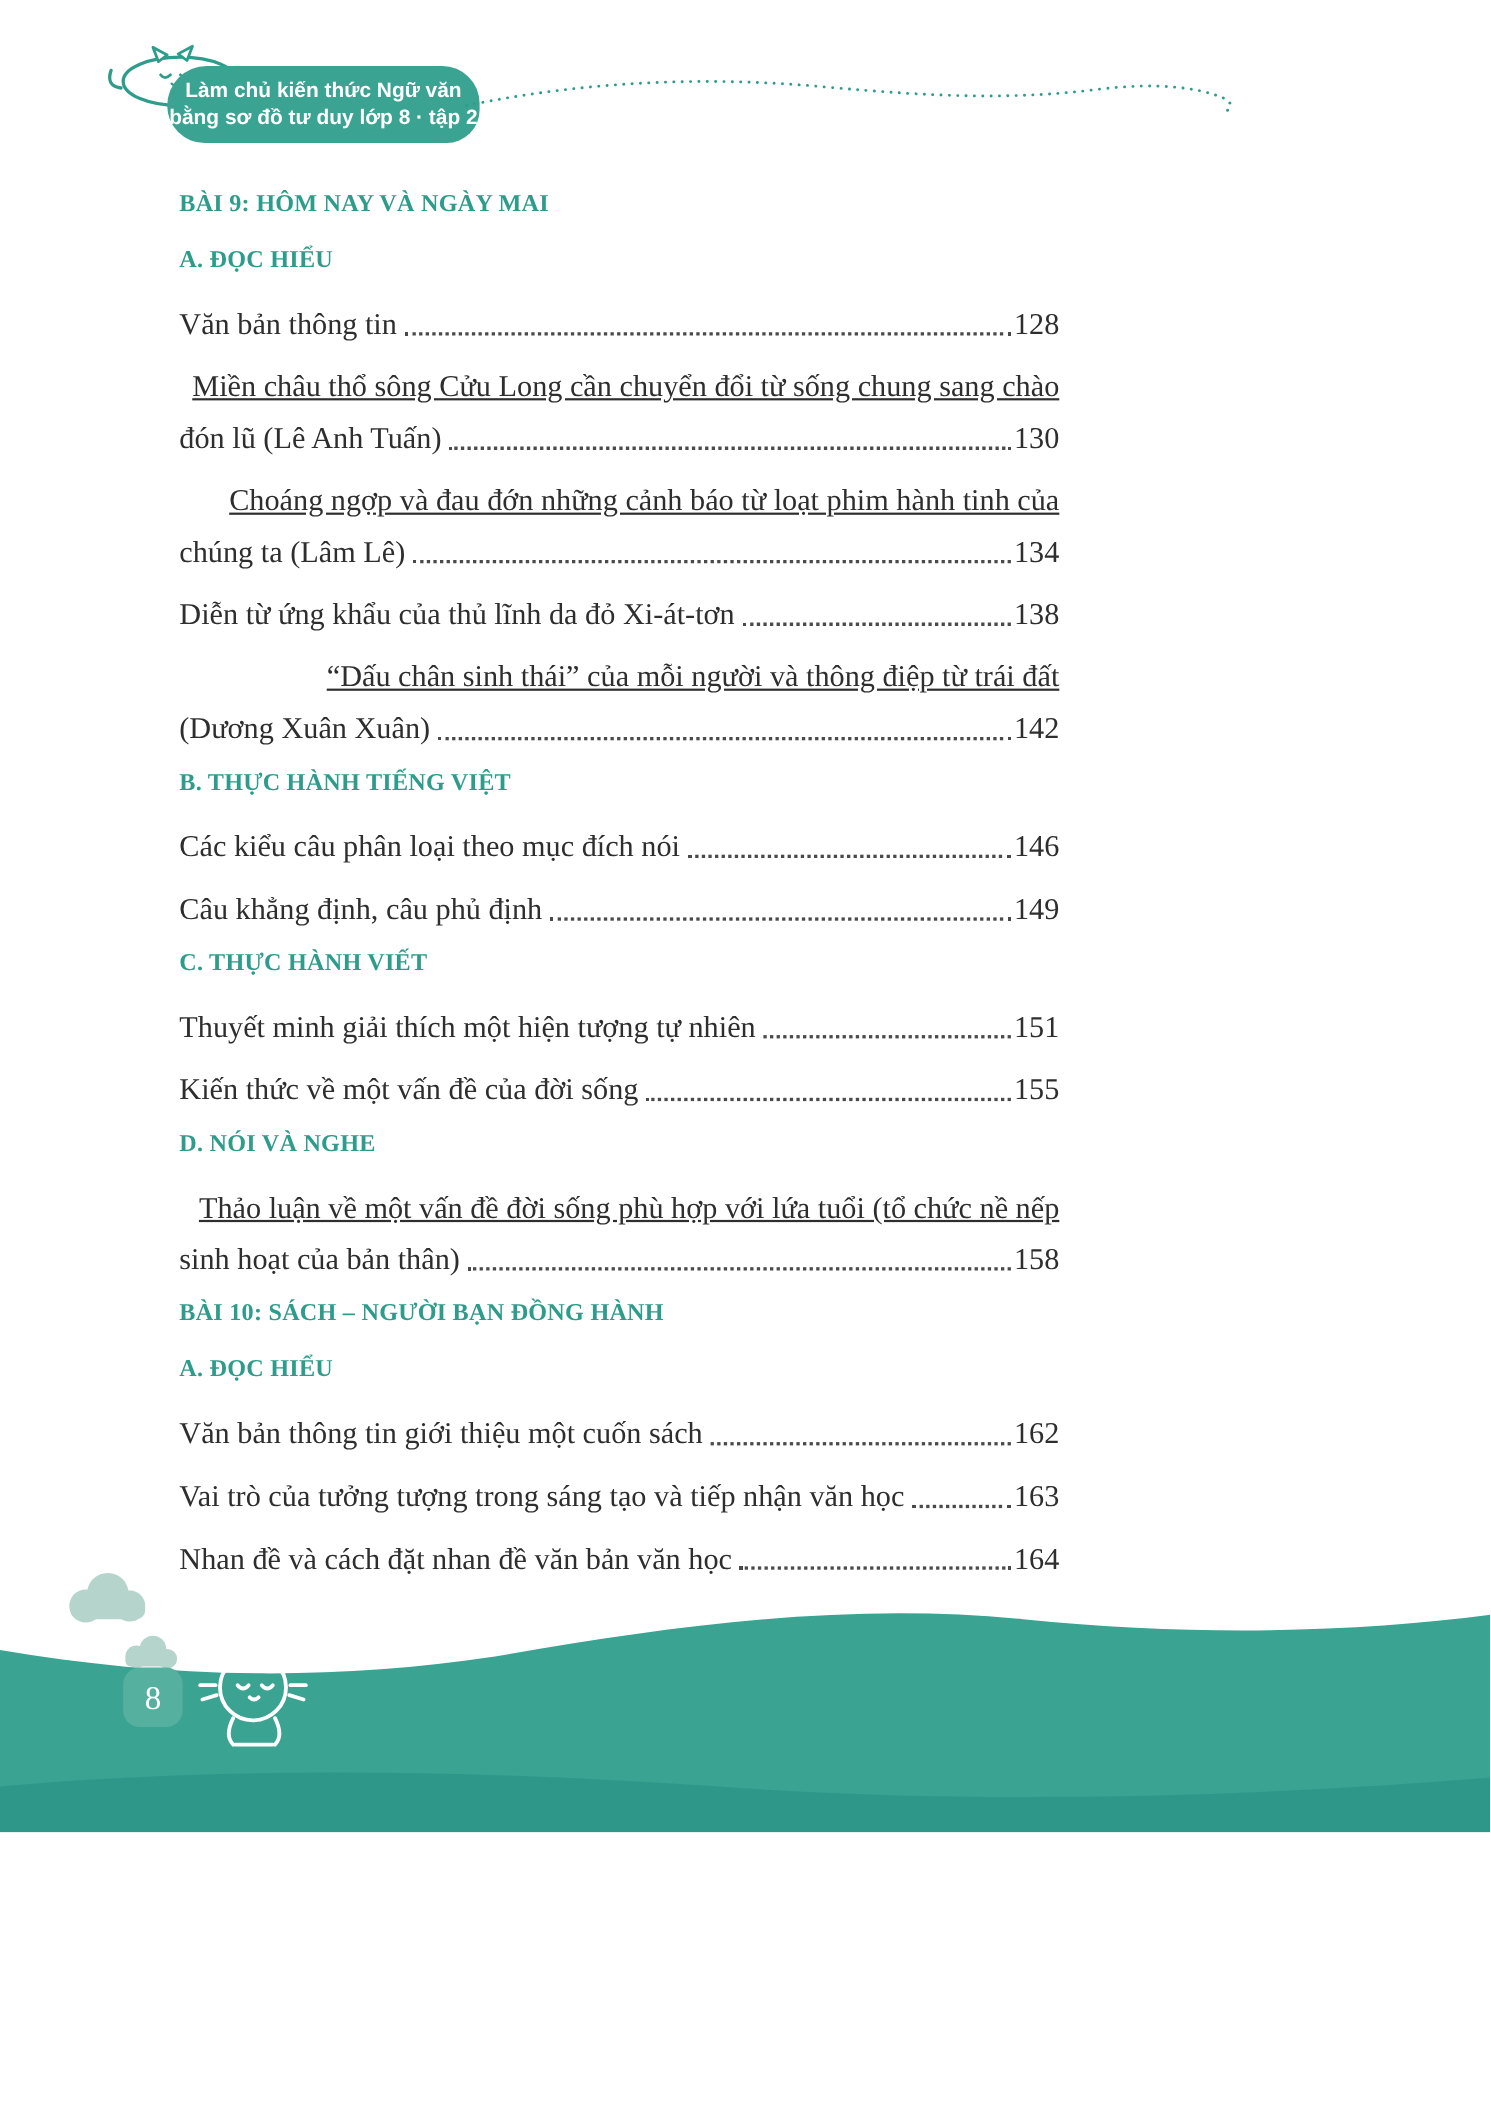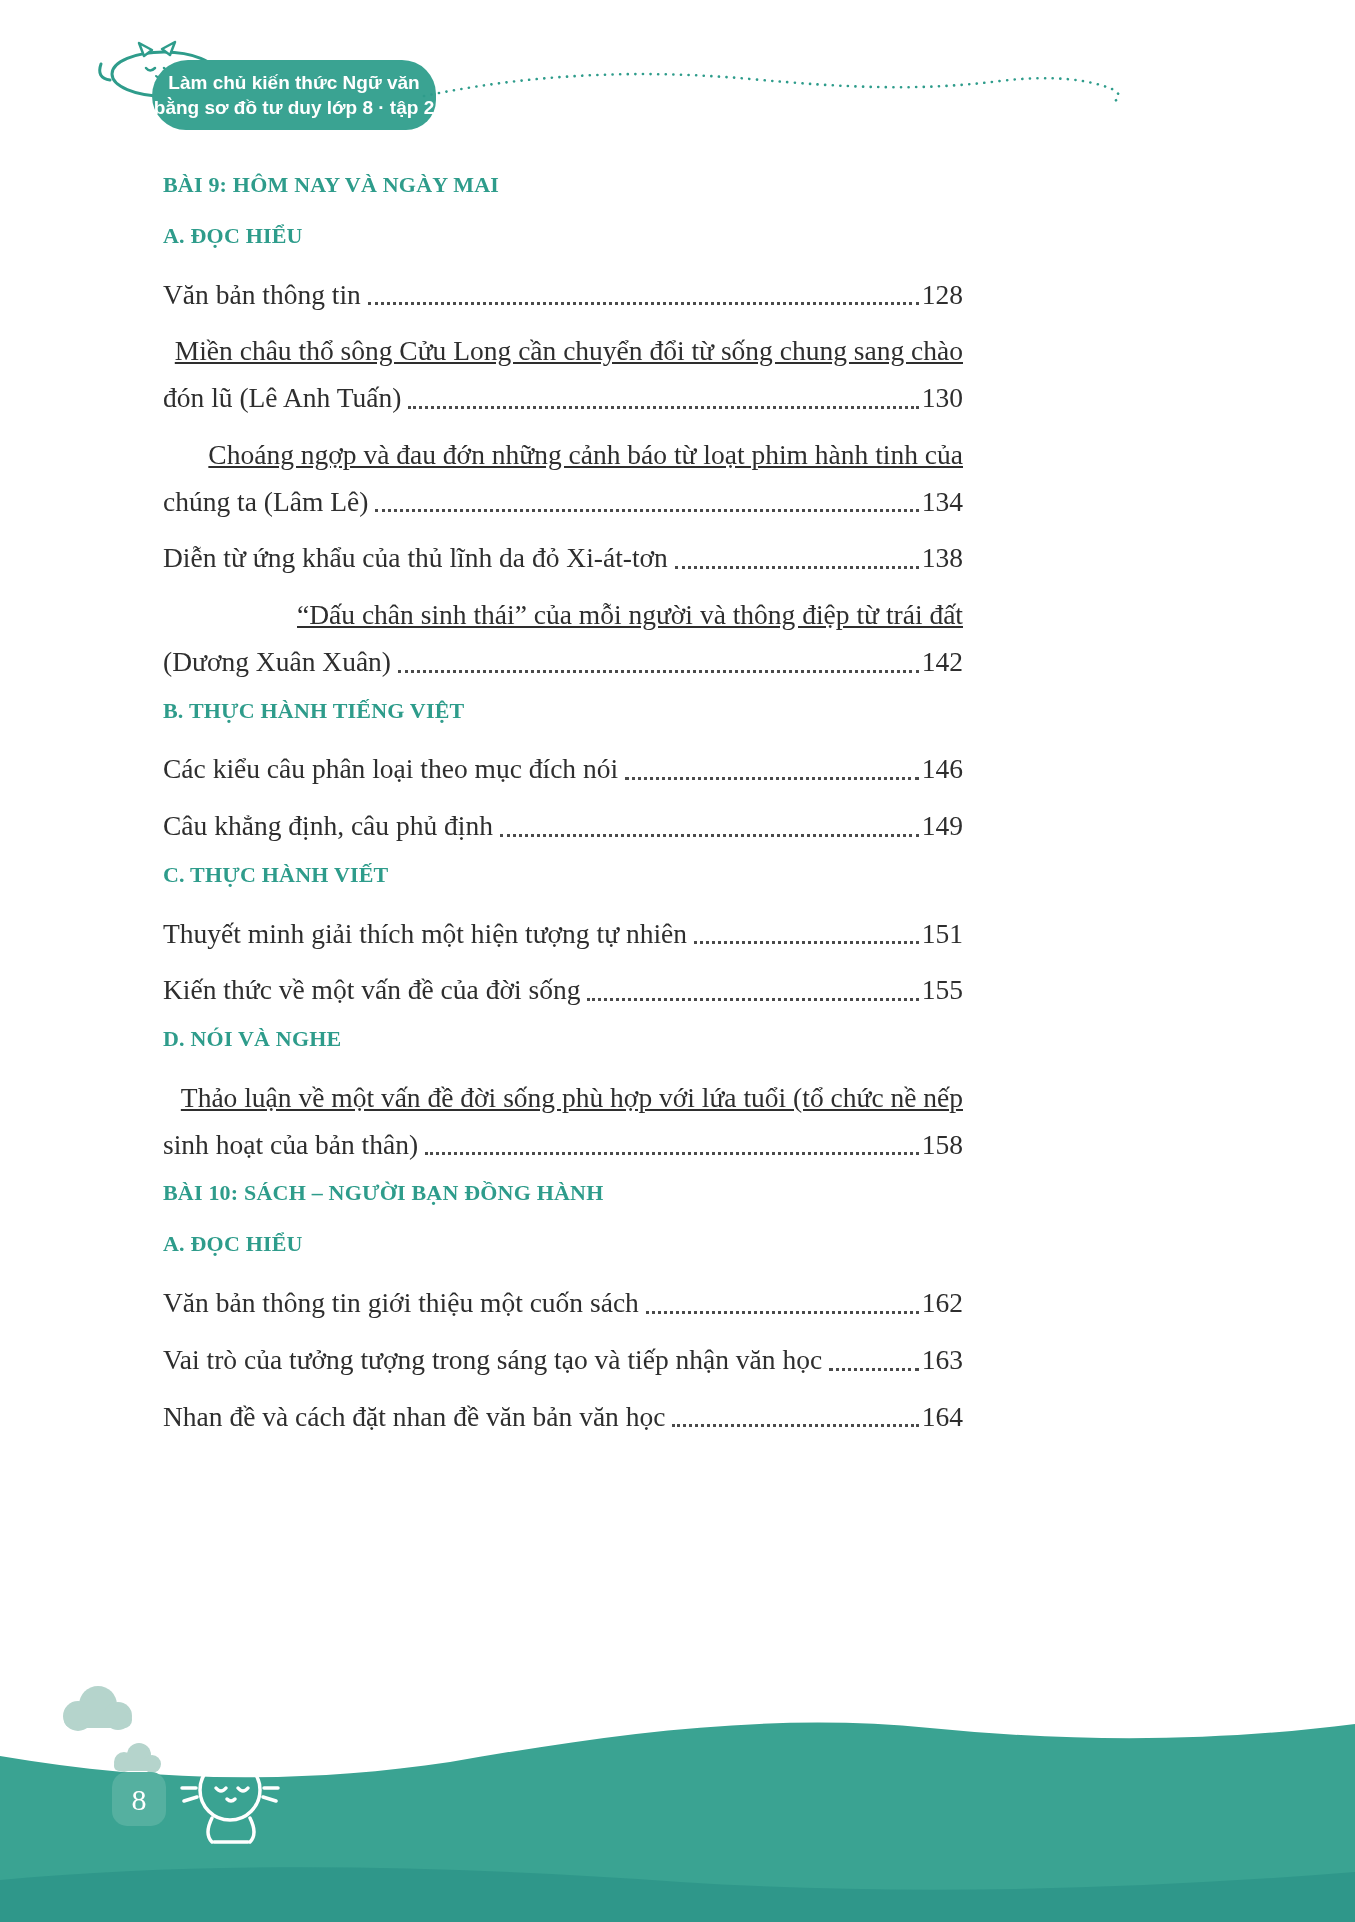--- a/index.html
+++ b/index.html
@@ -1,18 +1,18 @@
 <!DOCTYPE html>
 <html style="--teal: #2e9c8b; --body-text: #2e2e2e; --leader-dots: #4a4a4a; --badge-green: #3aa392; --footer-green: #3aa392; --footer-green-dark: #2f978a; --cloud: #b5d4cc; --page-badge: #55b0a0;"><head>
 <meta charset="utf-8">
 <style>
   html,body{margin:0;padding:0;background:#ffffff;}
   .page{
     position:relative;
-    width:1355px;height:1922px;
+    width:1355px;height:1666px;
     background:#ffffff;
     overflow:hidden;
     font-family:"Liberation Serif","DejaVu Serif",serif;
   }
 
   
   .header-badge{
     position:absolute;left:152px;top:60px;
     width:284px;height:70px;
     background:var(--badge-green);

